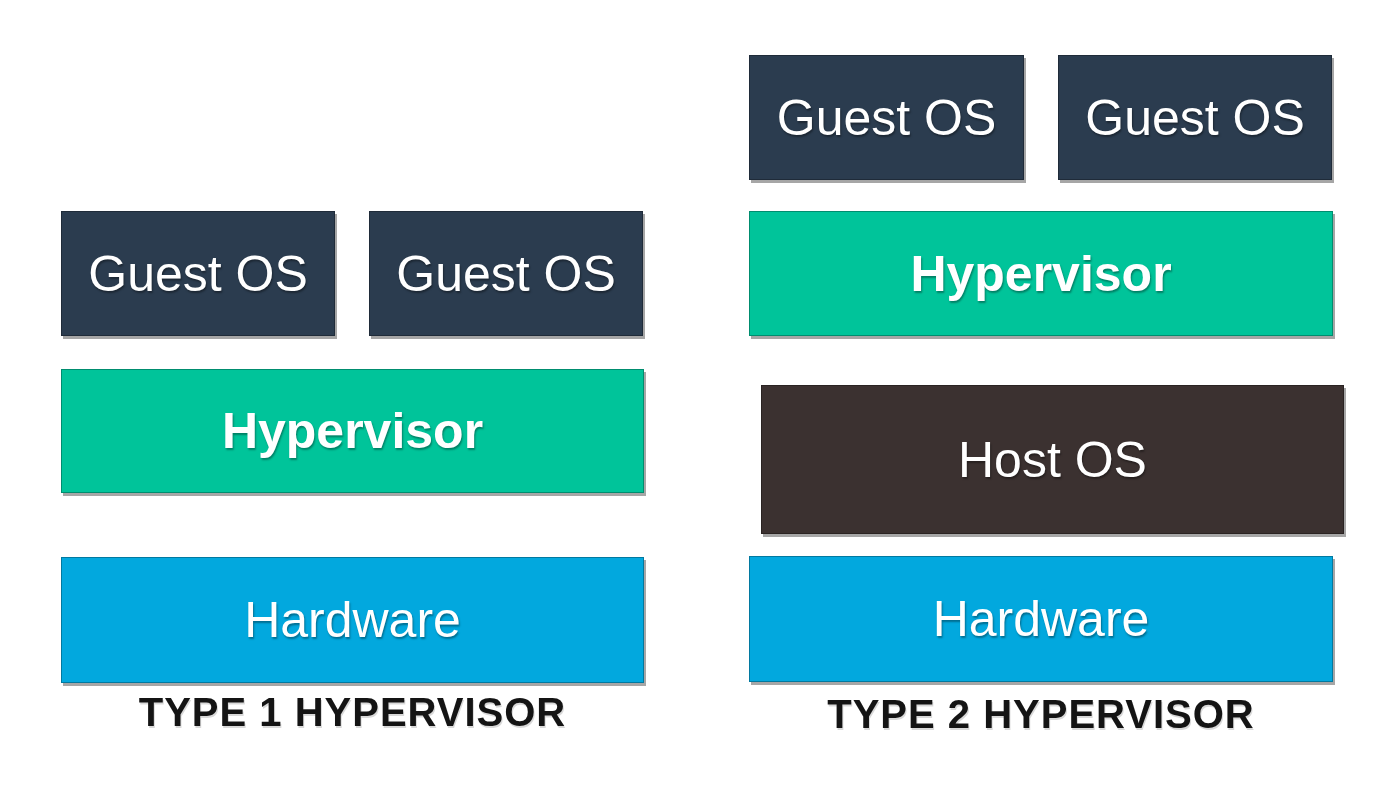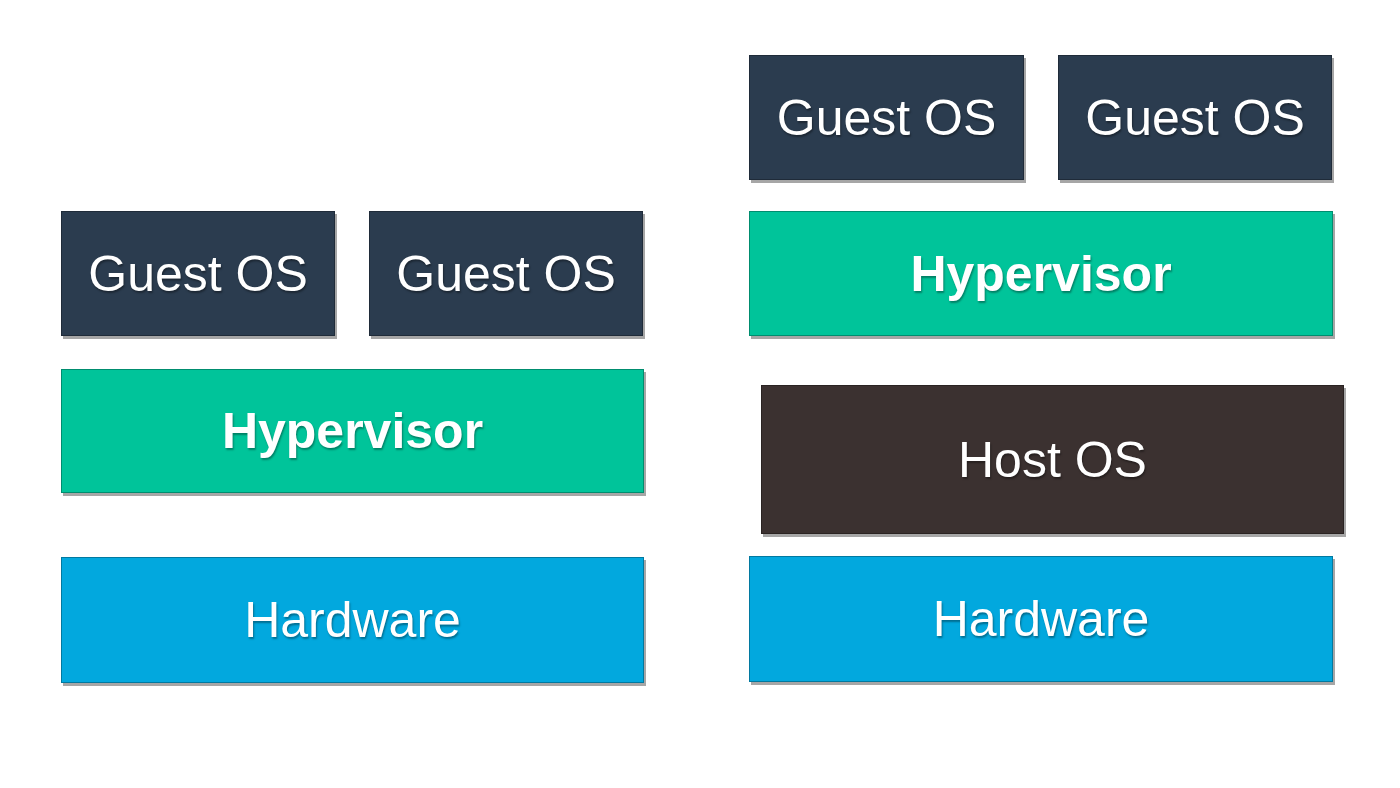--- a/index.html
+++ b/index.html
@@ -62,20 +62,22 @@
 </style>
 </head>
 <body>
 
 <div class="canvas">
 
   <div class="layer-box guest t1-guest1">Guest OS</div>
   <div class="layer-box guest t1-guest2">Guest OS</div>
   <div class="layer-box hypervisor t1-hypervisor">Hypervisor</div>
   <div class="layer-box hardware t1-hardware">Hardware</div>
+  <div class="caption t1-caption">TYPE 1 HYPERVISOR</div>
 
   <div class="layer-box guest t2-guest1">Guest OS</div>
   <div class="layer-box guest t2-guest2">Guest OS</div>
   <div class="layer-box hypervisor t2-hypervisor">Hypervisor</div>
   <div class="layer-box host t2-host">Host OS</div>
   <div class="layer-box hardware t2-hardware">Hardware</div>
+  <div class="caption t2-caption">TYPE 2 HYPERVISOR</div>
 
 </div>
 
 </body></html>

